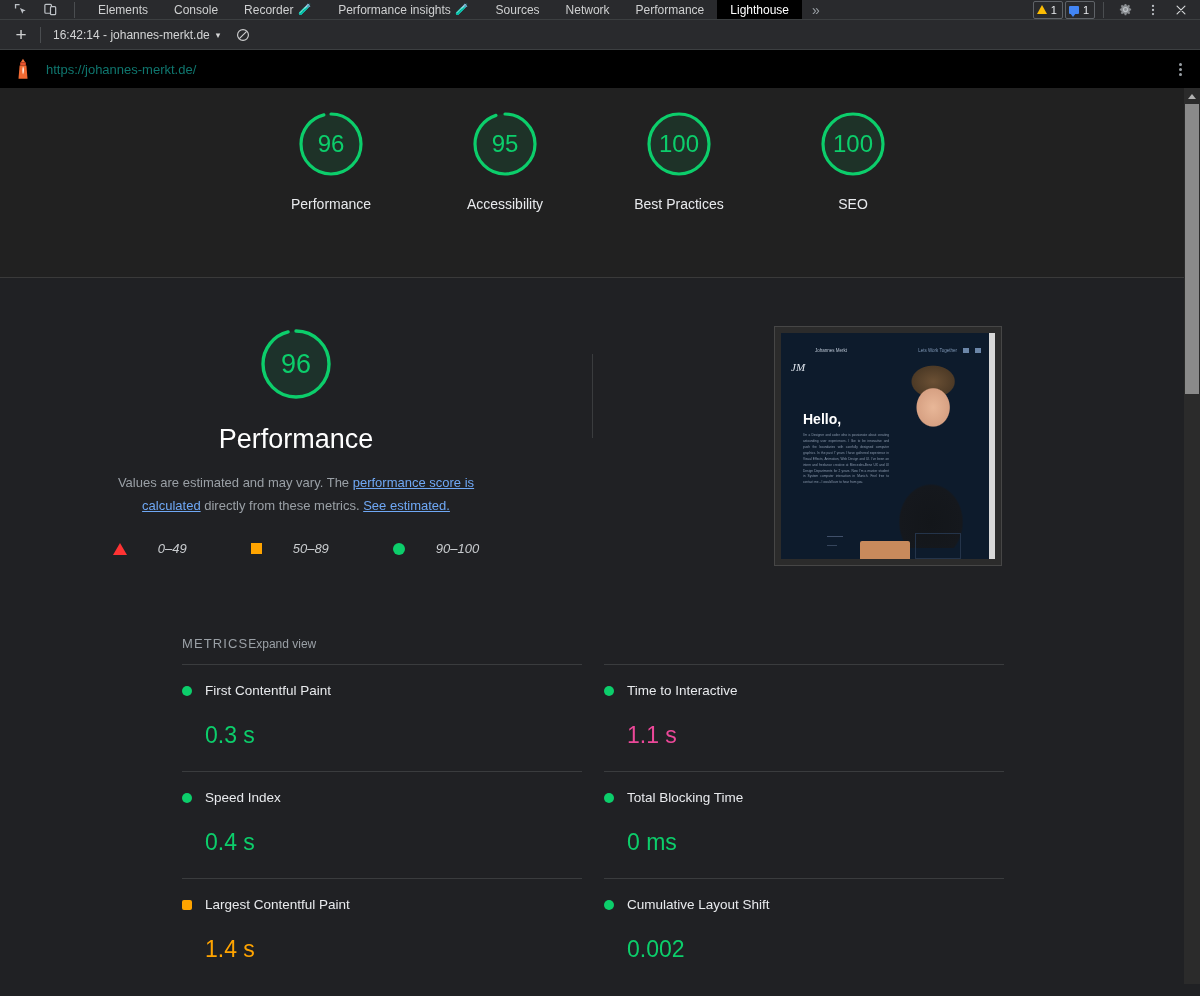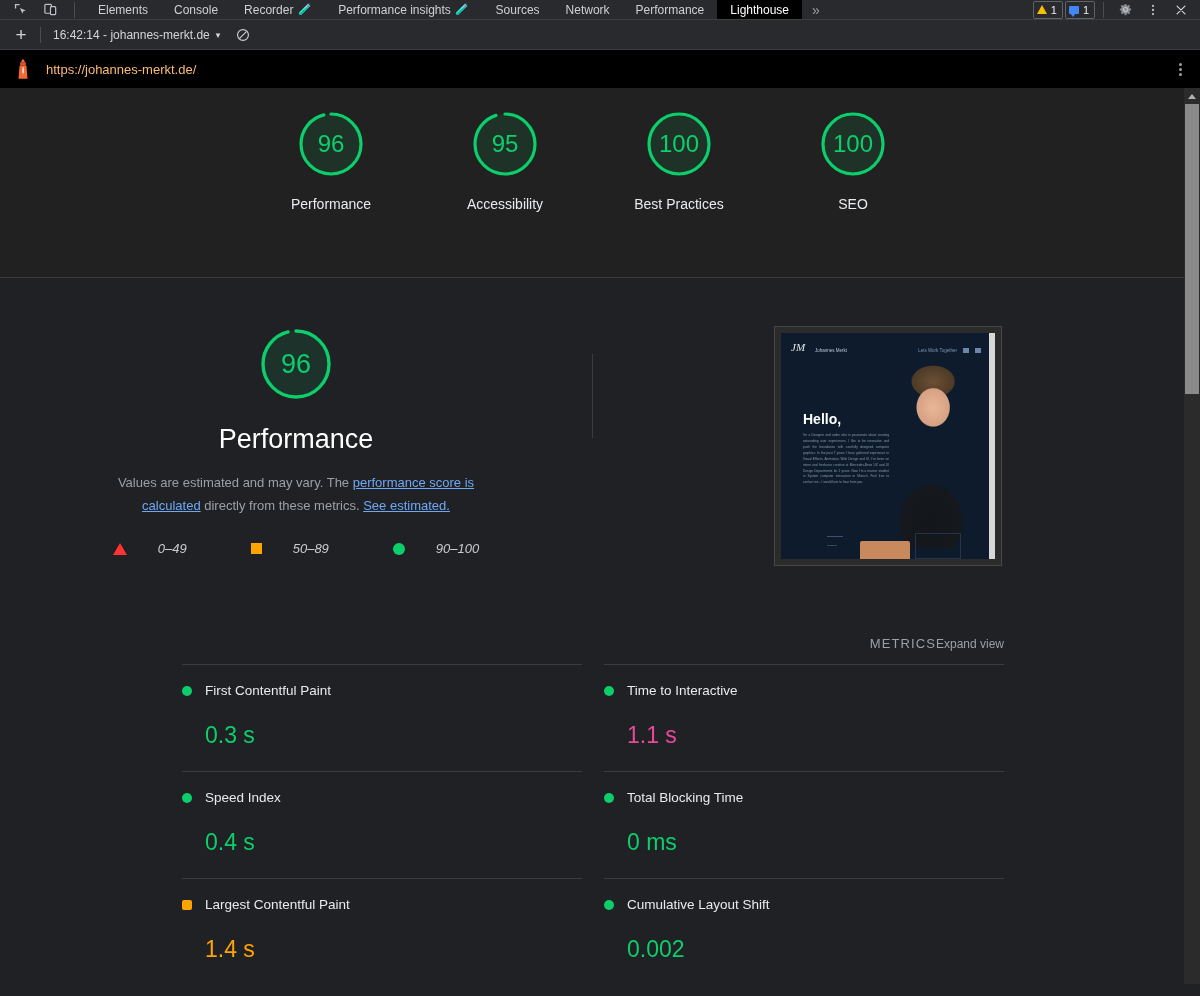--- a/index.html
+++ b/index.html
@@ -62,21 +62,21 @@
   }
   .caret { font-size: 9px; color: #d4d5d6; }
   .clear-btn { color:#cfd0d1; cursor:pointer; display:flex; align-items:center; margin-left:4px; }
 
   
   .url-bar {
     height: 38px; background: #000000; display: flex; align-items: center;
     padding: 0 14px 0 12px; gap: 12px;
   }
   .lh-logo { width: 22px; height: 24px; display:flex; align-items:center; justify-content:center; }
-  .url-text { color: #fdba74; font-size: 13px; flex: 1; }
+  .url-text { color: #0f766e; font-size: 13px; flex: 1; }
   .kebab { color: #9aa0a6; cursor: pointer; display:flex; flex-direction:column; gap:2px; padding: 4px; }
   .kebab i { width: 3px; height: 3px; background: #9aa0a6; border-radius: 50%; display:block; }
 
   
   .report-wrap { position: relative; height: 896px; background: #202124; display:flex; }
   .report {
     flex: 1; overflow: hidden; position: relative;
   }
 
   .gauges-strip {
@@ -119,21 +119,21 @@
 
   .divider-v { position:absolute; left: 592px; top: 76px; width: 1px; height: 84px; background: #3a3c3e; }
 
   .perf-right { flex:1; display:flex; justify-content:center; padding-top: 4px; }
   .thumb-frame {
     width: 228px; height: 240px; background: #2b2b2b; border: 1px solid #464646;
     padding: 6px; display:flex;
   }
   .thumb-inner { flex:1; background: #0d1b2c; position: relative; overflow: hidden; }
   .thumb-scroll { width: 6px; background: #d8d8d8; }
-  .t-logo { position:absolute; left:10px; top:8px; font-size:11px; color:#dfe6ee; font-family:"Liberation Serif", serif; font-style: italic; }
+  .t-logo { position:absolute; left:10px; top:28px; font-size:11px; color:#dfe6ee; font-family:"Liberation Serif", serif; font-style: italic; }
   .t-name { position:absolute; left:34px; top:15px; font-size:4.5px; color:#b9c4d2; }
   .t-nav { position:absolute; right:8px; top:15px; font-size:4.5px; color:#7f97b5; display:flex; gap:6px; align-items:center; }
   .t-nav .sq { width:6px; height:5px; background:#6b86a8; display:inline-block; }
   .t-hello { position:absolute; left:22px; top:78px; font-size:14px; color:#ffffff; font-weight:bold; }
   .t-para {
     position:absolute; left:22px; top:100px; width:86px; font-size:3.2px; line-height:1.85;
     color:#8a99ad; text-align: justify;
   }
   .t-photo {
     position: absolute; right: 4px; top: 30px; width: 108px; height: 185px;
@@ -142,21 +142,21 @@
       radial-gradient(ellipse 30px 22px at 52% 10%, #6b5034 0%, #4d3a26 70%, rgba(77,58,38,0) 74%),
       radial-gradient(ellipse 44px 52px at 50% 86%, #13161a 0%, #15181d 70%, rgba(21,24,29,0) 74%);
   }
   .t-bottom { position:absolute; left:50%; bottom:0; transform:translateX(-50%); width:50px; height:18px; background:#c88a5c; border-radius:2px 2px 0 0; }
   .t-bline { position:absolute; left:46px; bottom:22px; width:16px; height:1px; background:#40506a; }
   .t-bline2 { position:absolute; left:46px; bottom:13px; width:10px; height:1px; background:#35455c; }
   .t-brect { position:absolute; right:28px; bottom:0; width:46px; height:26px; border:1px solid #24344a; }
 
   
   .metrics-section { padding: 0 180px 0 182px; margin-top: 70px; }
-  .metrics-head { display:flex; align-items: baseline; justify-content: flex-end; }
+  .metrics-head { display:flex; align-items: baseline; justify-content: flex-start; }
   .metrics-title { font-size: 13px; letter-spacing: 1.1px; color: #9aa0a6; }
   .expand-view { font-size: 12px; color: #9aa0a6; cursor:pointer; }
   .metrics-grid {
     margin-top: 13px;
     display: grid; grid-template-columns: 1fr 1fr; column-gap: 22px;
   }
   .metric {
     border-top: 1px solid #3a3c3e; padding: 18px 0 22px 0;
   }
   .metric-head { display: flex; align-items: center; gap: 13px; }

